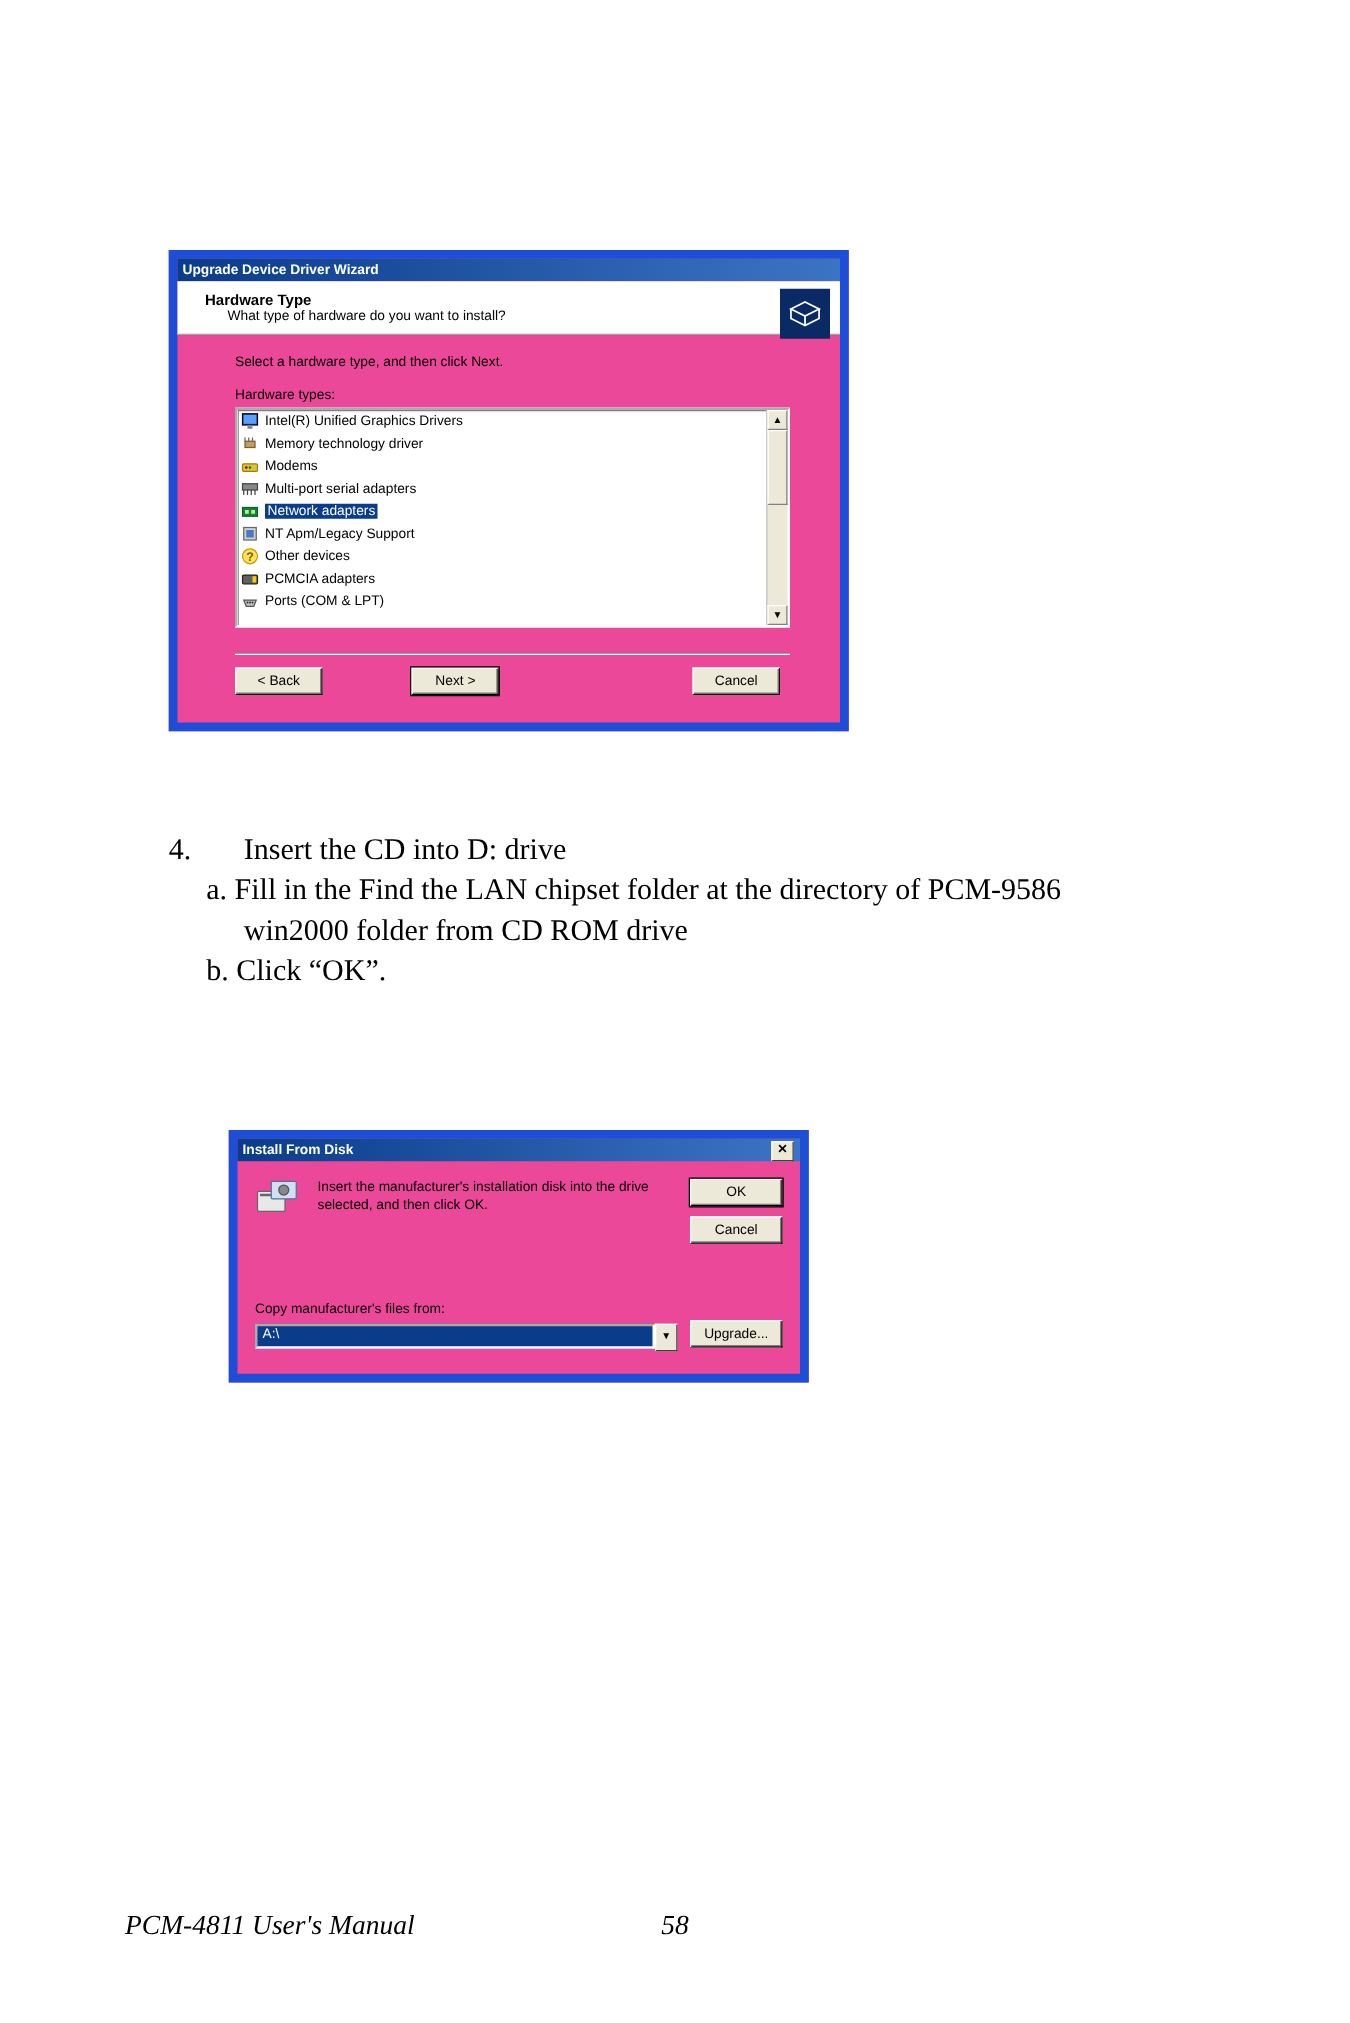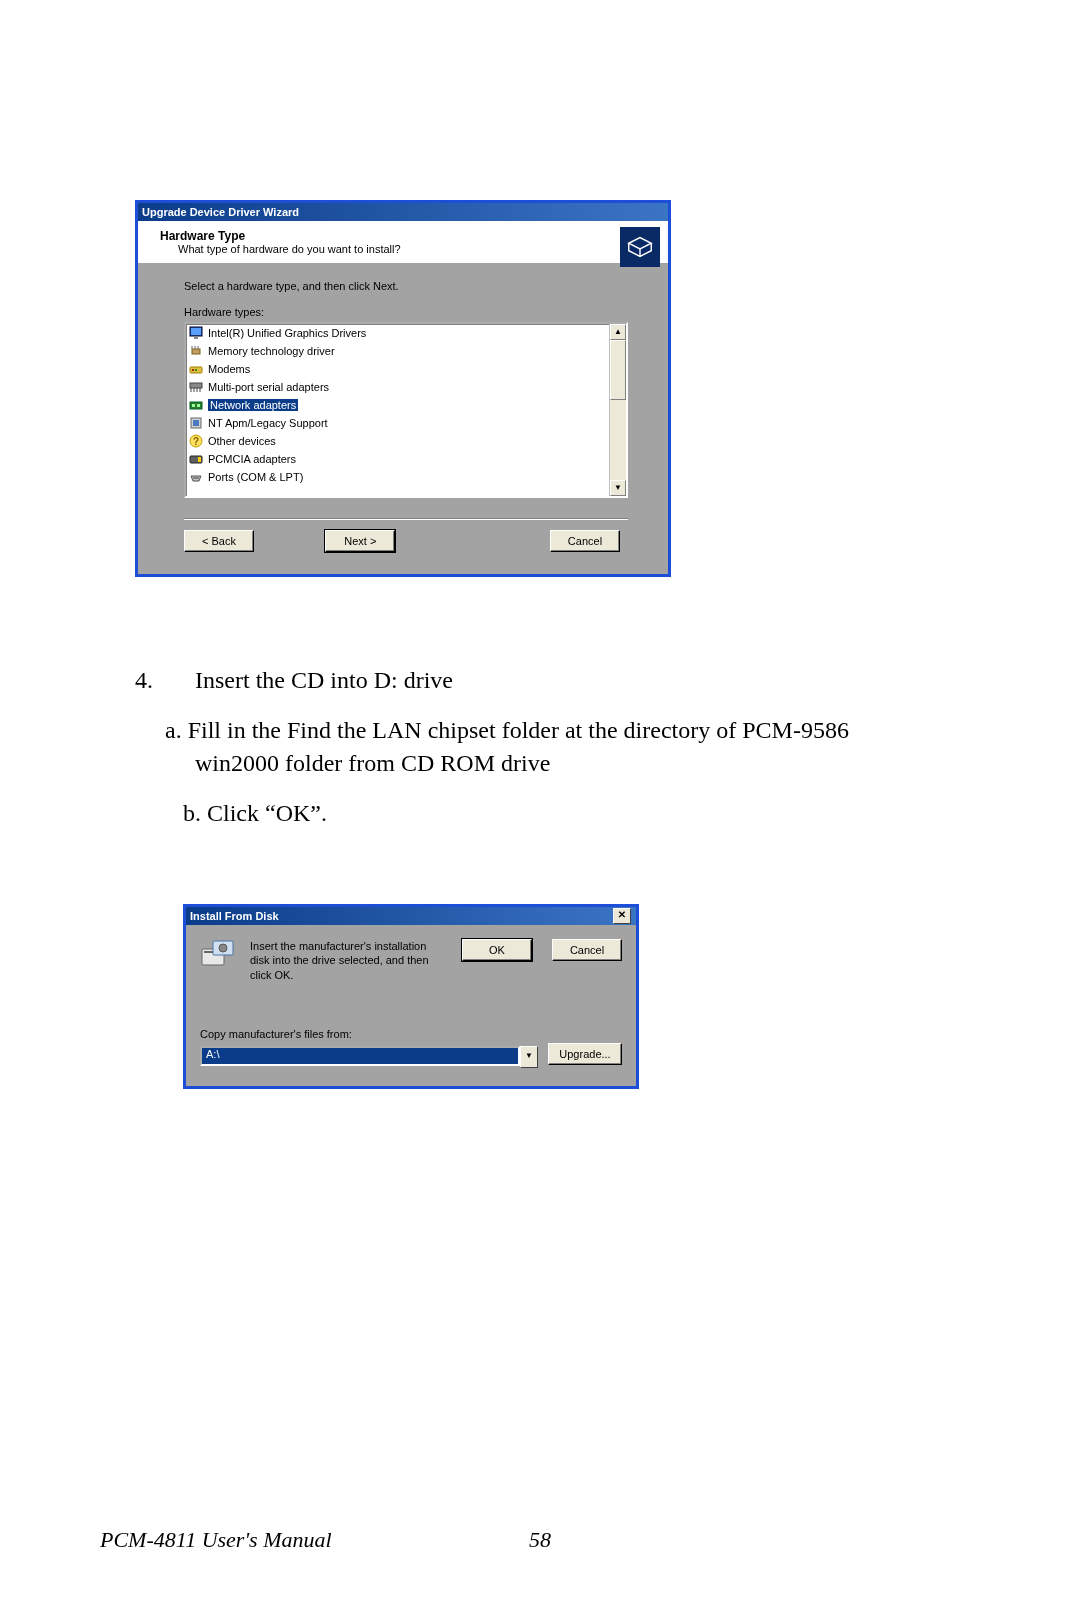--- a/index.html
+++ b/index.html
@@ -1,18 +1,18 @@
 <!DOCTYPE html>
 <html><head>
 <meta charset="utf-8">
 <style>
   html,body{margin:0;padding:0;background:#fff;font-family:"Times New Roman",serif;color:#000}
   .page{position:relative;width:1080px;height:1618px;margin:0 auto}
   
-  .dlg{position:absolute;background:#a3a3a3;border:3px solid #1d4ed8;font-family:Tahoma,Arial,sans-serif}
+  .dlg{position:absolute;background:#ec4899;border:7px solid #1d4ed8;font-family:Tahoma,Arial,sans-serif}
   .dlg1{left:135px;top:200px;width:530px}
   .titlebar{height:18px;line-height:18px;padding:0 4px;color:#fff;font-size:11px;font-weight:bold;
     background:linear-gradient(to right,#0a3c8a,#3c74c4)}
   .hdr{background:#fff;padding:8px 10px 8px 22px;border-bottom:1px solid #a0a0a0;position:relative}
   .hdr-title{font-weight:bold;font-size:12px}
   .hdr-sub{font-size:11px;padding-left:18px;color:#000}
   .hdr-icon{position:absolute;right:8px;top:6px;width:40px;height:40px;background:#0a2a66;display:flex;align-items:center;justify-content:center}
   .hdr-icon svg{width:30px;height:30px}
   .body1{padding:16px 40px 10px 46px;font-size:11px;color:#000}
   .label{margin-bottom:4px}
@@ -25,32 +25,32 @@
   .sb-btn{position:absolute;left:0;width:16px;height:16px;background:#ece9d8;border:1px solid #fff;border-right-color:#808080;border-bottom-color:#808080;box-sizing:border-box;font-size:8px;line-height:14px;text-align:center;color:#000}
   .sb-up{top:0}
   .sb-dn{bottom:0}
   .sb-thumb{position:absolute;left:0;width:16px;top:16px;height:60px;background:#ece9d8;border:1px solid #fff;border-right-color:#808080;border-bottom-color:#808080;box-sizing:border-box}
   .divider{border-top:1px solid #808080;border-bottom:1px solid #fff;height:0;margin:20px 0 10px 0}
   .btnrow{display:flex;justify-content:space-between;gap:6px;padding:0 8px 12px 0}
   .btn{min-width:70px;height:22px;font-size:11px;font-family:Tahoma,Arial,sans-serif;background:#ece9d8;border:1px solid #000;border-top-color:#fff;border-left-color:#fff;box-shadow:inset -1px -1px 0 #808080,inset 1px 1px 0 #ece9d8}
   .btn.def{outline:1px solid #000}
   
   .bodytext{position:absolute;left:135px;top:664px;width:780px;font-size:24px;line-height:1.35}
-  .bodytext p{margin:18px}
+  .bodytext p{margin:0}
   .step{display:flex}
   .step .num{width:60px}
   
   .dlg2{left:183px;top:904px;width:450px}
-  .title2{display:flex;justify-content:space-between;align-items:center}
+  .title2{display:flex;justify-content:space-between;align-items:flex-end}
   .closex{width:16px;height:14px;background:#ece9d8;border:1px solid #fff;border-right-color:#404040;border-bottom-color:#404040;color:#000;font-size:10px;font-weight:bold;line-height:12px;text-align:center;margin-right:1px}
   .body2{padding:14px 14px 18px 14px;font-size:11px}
   .row2{display:flex;gap:14px}
   .disk-icon{width:36px;height:30px;flex:0 0 36px;display:flex;align-items:flex-start;justify-content:center}
   .msg{flex:1;line-height:1.3}
-  .rightbtns{flex:0 0 74px;display:flex;flex-direction:row;gap:20px}
+  .rightbtns{flex:0 0 74px;display:flex;flex-direction:column;gap:8px}
   .combo{display:flex;margin-top:6px}
   .combo-input{flex:1;height:20px;border:2px inset #fff;background:#fff;font-size:11px;padding:0 4px;box-sizing:border-box}
   .combo-input.selhl{background:#0a3c8a;color:#fff}
   .combo-btn{width:16px;height:20px;background:#ece9d8;border:1px solid #fff;border-right-color:#404040;border-bottom-color:#404040;font-size:8px;line-height:18px;text-align:center}
   .spacer{height:46px}
   
   .footer{position:absolute;left:100px;bottom:65px;width:880px;font-style:italic;font-size:22px}
   .footer .pn{position:absolute;left:50%;transform:translateX(-50%);}
 </style>
 </head>

